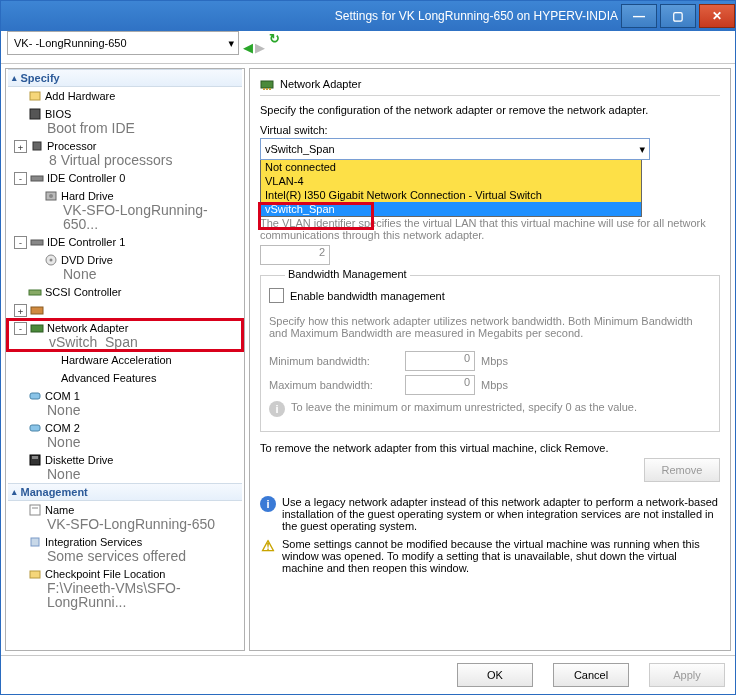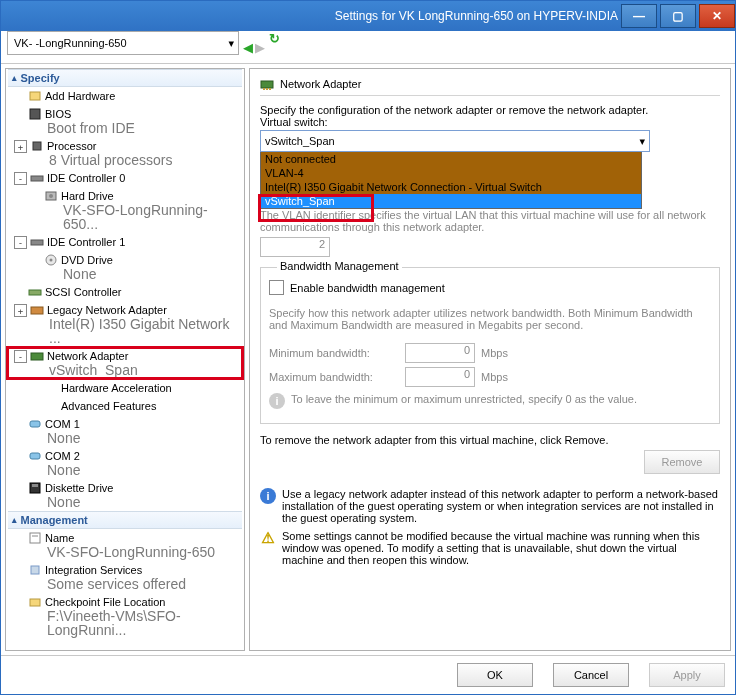--- a/index.html
+++ b/index.html
@@ -23,29 +23,29 @@
 .row{display:flex;align-items:flex-start;gap:3px;line-height:14px}
 .exp{width:11px;height:11px;border:1px solid #888;font-size:9px;display:flex;align-items:center;justify-content:center;color:#444;margin-top:1px;flex-shrink:0;font-family:monospace}
 .exp.blank{border:none}
 .ic{width:14px;height:14px;flex-shrink:0;display:flex;align-items:center;justify-content:center;font-size:11px}
 .lbls{display:flex;flex-direction:column}
 .sub{color:#7a7a7a;font-size:14px;padding-left:2px}
 .node.child{padding-left:22px}
 .highlight-box{border:3px solid #d9001b;position:absolute}
 .content{flex:1;border:1px solid #b0b0b0;padding:8px 10px;overflow:auto;box-sizing:border-box;position:relative}
 .ch{display:flex;align-items:center;gap:6px;border-bottom:1px solid #d4d4d4;padding-bottom:4px;margin-bottom:8px}
-.desc{margin-bottom:0}
+.desc{margin-bottom:8px}
 .lbl{margin-bottom:2px}
 .combo{width:380px;height:20px;border:1px solid #7a9fd4;display:flex;align-items:center;justify-content:space-between;padding:0 4px;background:#fff}
-.listbox{width:380px;border:1px solid #666;border-top:none;background:#a16207}
+.listbox{width:380px;border:1px solid #666;border-top:none;background:#fde047}
 .opt{padding:1px 4px}
 .opt.sel{background:#1e90ff;color:#fff}
 .disabled{color:#888}
 .fieldset{border:1px solid #cfcfcf;padding:8px;margin:10px 0;position:relative}
-.fieldset .legend{position:absolute;top:-8px;left:16px;background:#fff;padding:0 3px;font-size:11px}
+.fieldset .legend{position:absolute;top:-8px;left:24px;background:#fff;padding:0 3px;font-size:11px}
 .inp{width:60px;height:18px;border:1px solid #bbb;text-align:right;padding:0 4px;background:#fff;display:inline-block}
 .row2{display:flex;align-items:center;gap:6px;margin:4px 0}
 .info-row{display:flex;gap:6px;margin:6px 0;align-items:flex-start}
 .info-ic{width:16px;height:16px;flex-shrink:0;border-radius:50%;display:flex;align-items:center;justify-content:center;font-weight:bold;font-size:11px}
 .info-ic.i{background:#3a7ad6;color:#fff}
 .info-ic.w{color:#c9a400;font-size:15px}
 .btnrow{height:38px;border-top:1px solid #c8c8c8;display:flex;align-items:center;justify-content:flex-end;gap:20px;padding:0 10px}
 .btn{min-width:74px;height:22px;border:1px solid #a0a0a0;background:linear-gradient(#fdfdfd,#e8e8e8);display:flex;align-items:center;justify-content:center}
 .btn.dis{color:#999;border-color:#ccc}
 .btn.remove{float:right;margin:4px 0 8px}
@@ -192,24 +192,20 @@
           </div>
         </div>
         <div class="node">
           <div class="row">
             <span class="exp">+</span>
             <span class="ic">
               <svg width="14" height="14">
                 <rect x="1" y="4" width="12" height="7" fill="#d08a40" stroke="#8a5a20"></rect>
               </svg>
             </span>
-            <span class="lbls">
-              <span>Legacy Network Adapter</span>
-              <span class="sub">Intel(R) I350 Gigabit Network ...</span>
-            </span>
           </div>
         </div>
         <div class="node" style="position: relative;">
           <div class="row">
             <span class="exp">-</span>
             <span class="ic">
               <svg width="14" height="14">
                 <rect x="1" y="4" width="12" height="7" fill="#4b8a3a" stroke="#2d5a22"></rect>
               </svg>
             </span>

